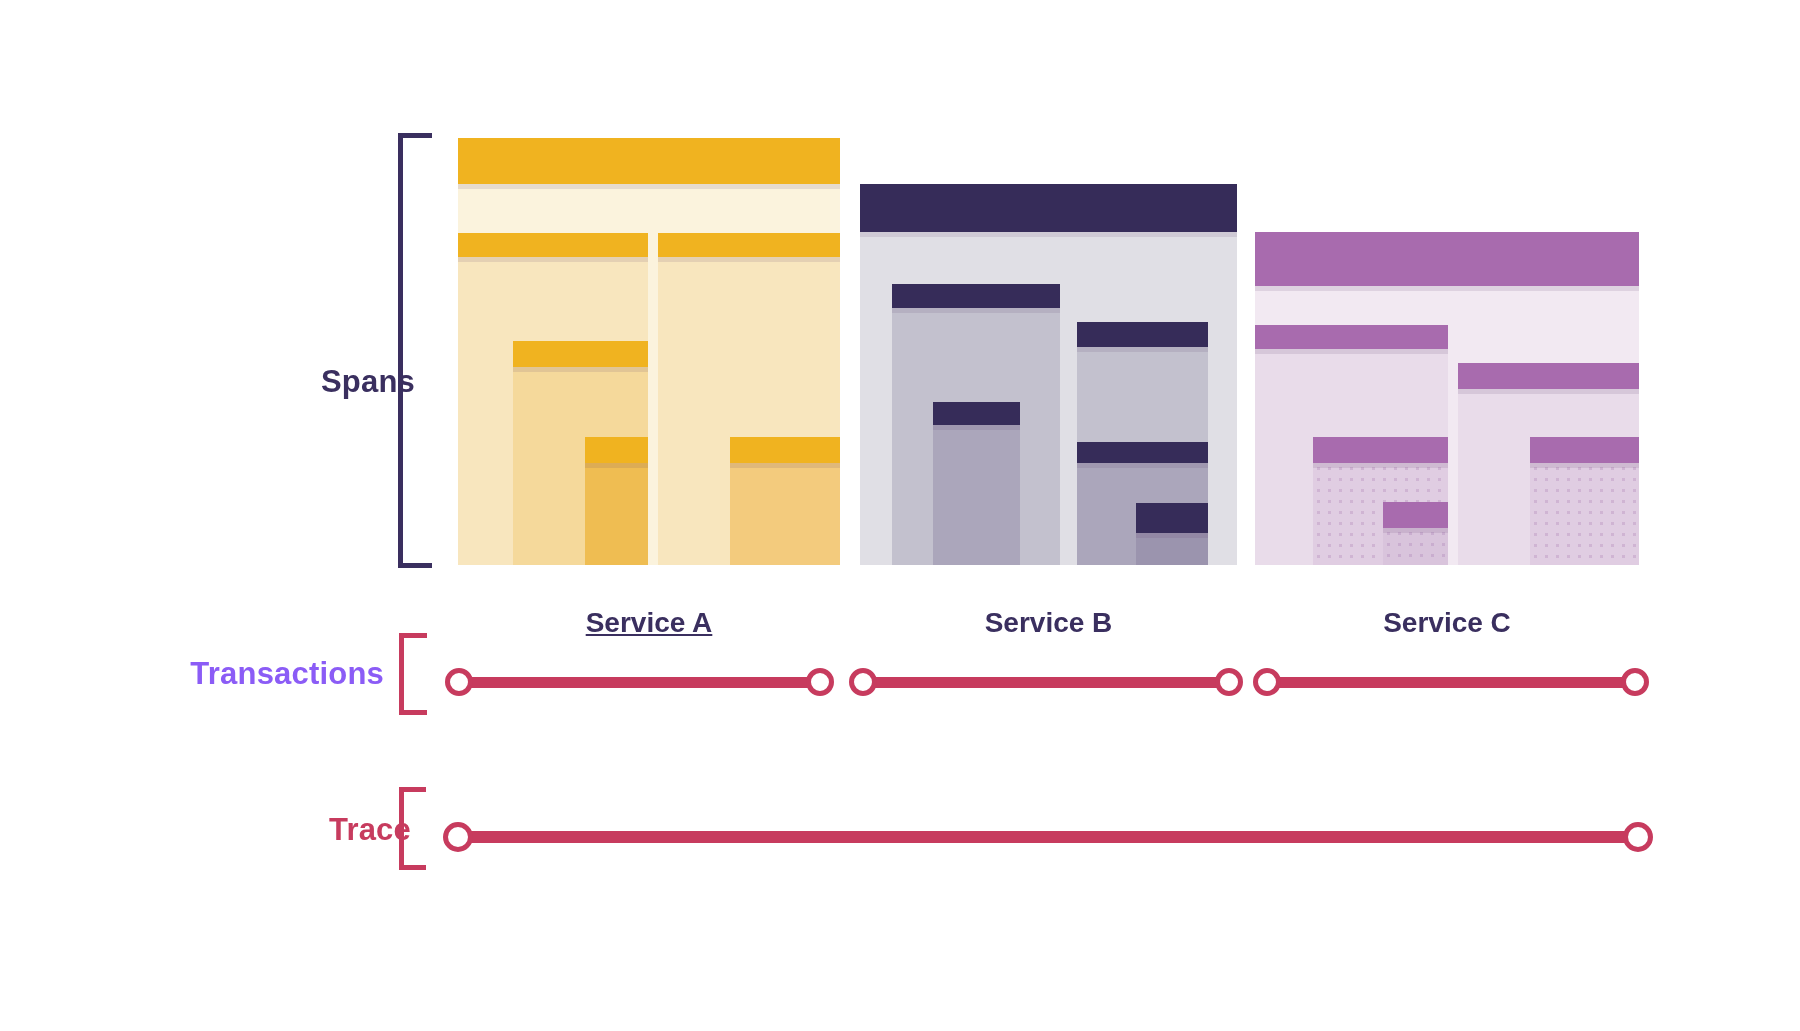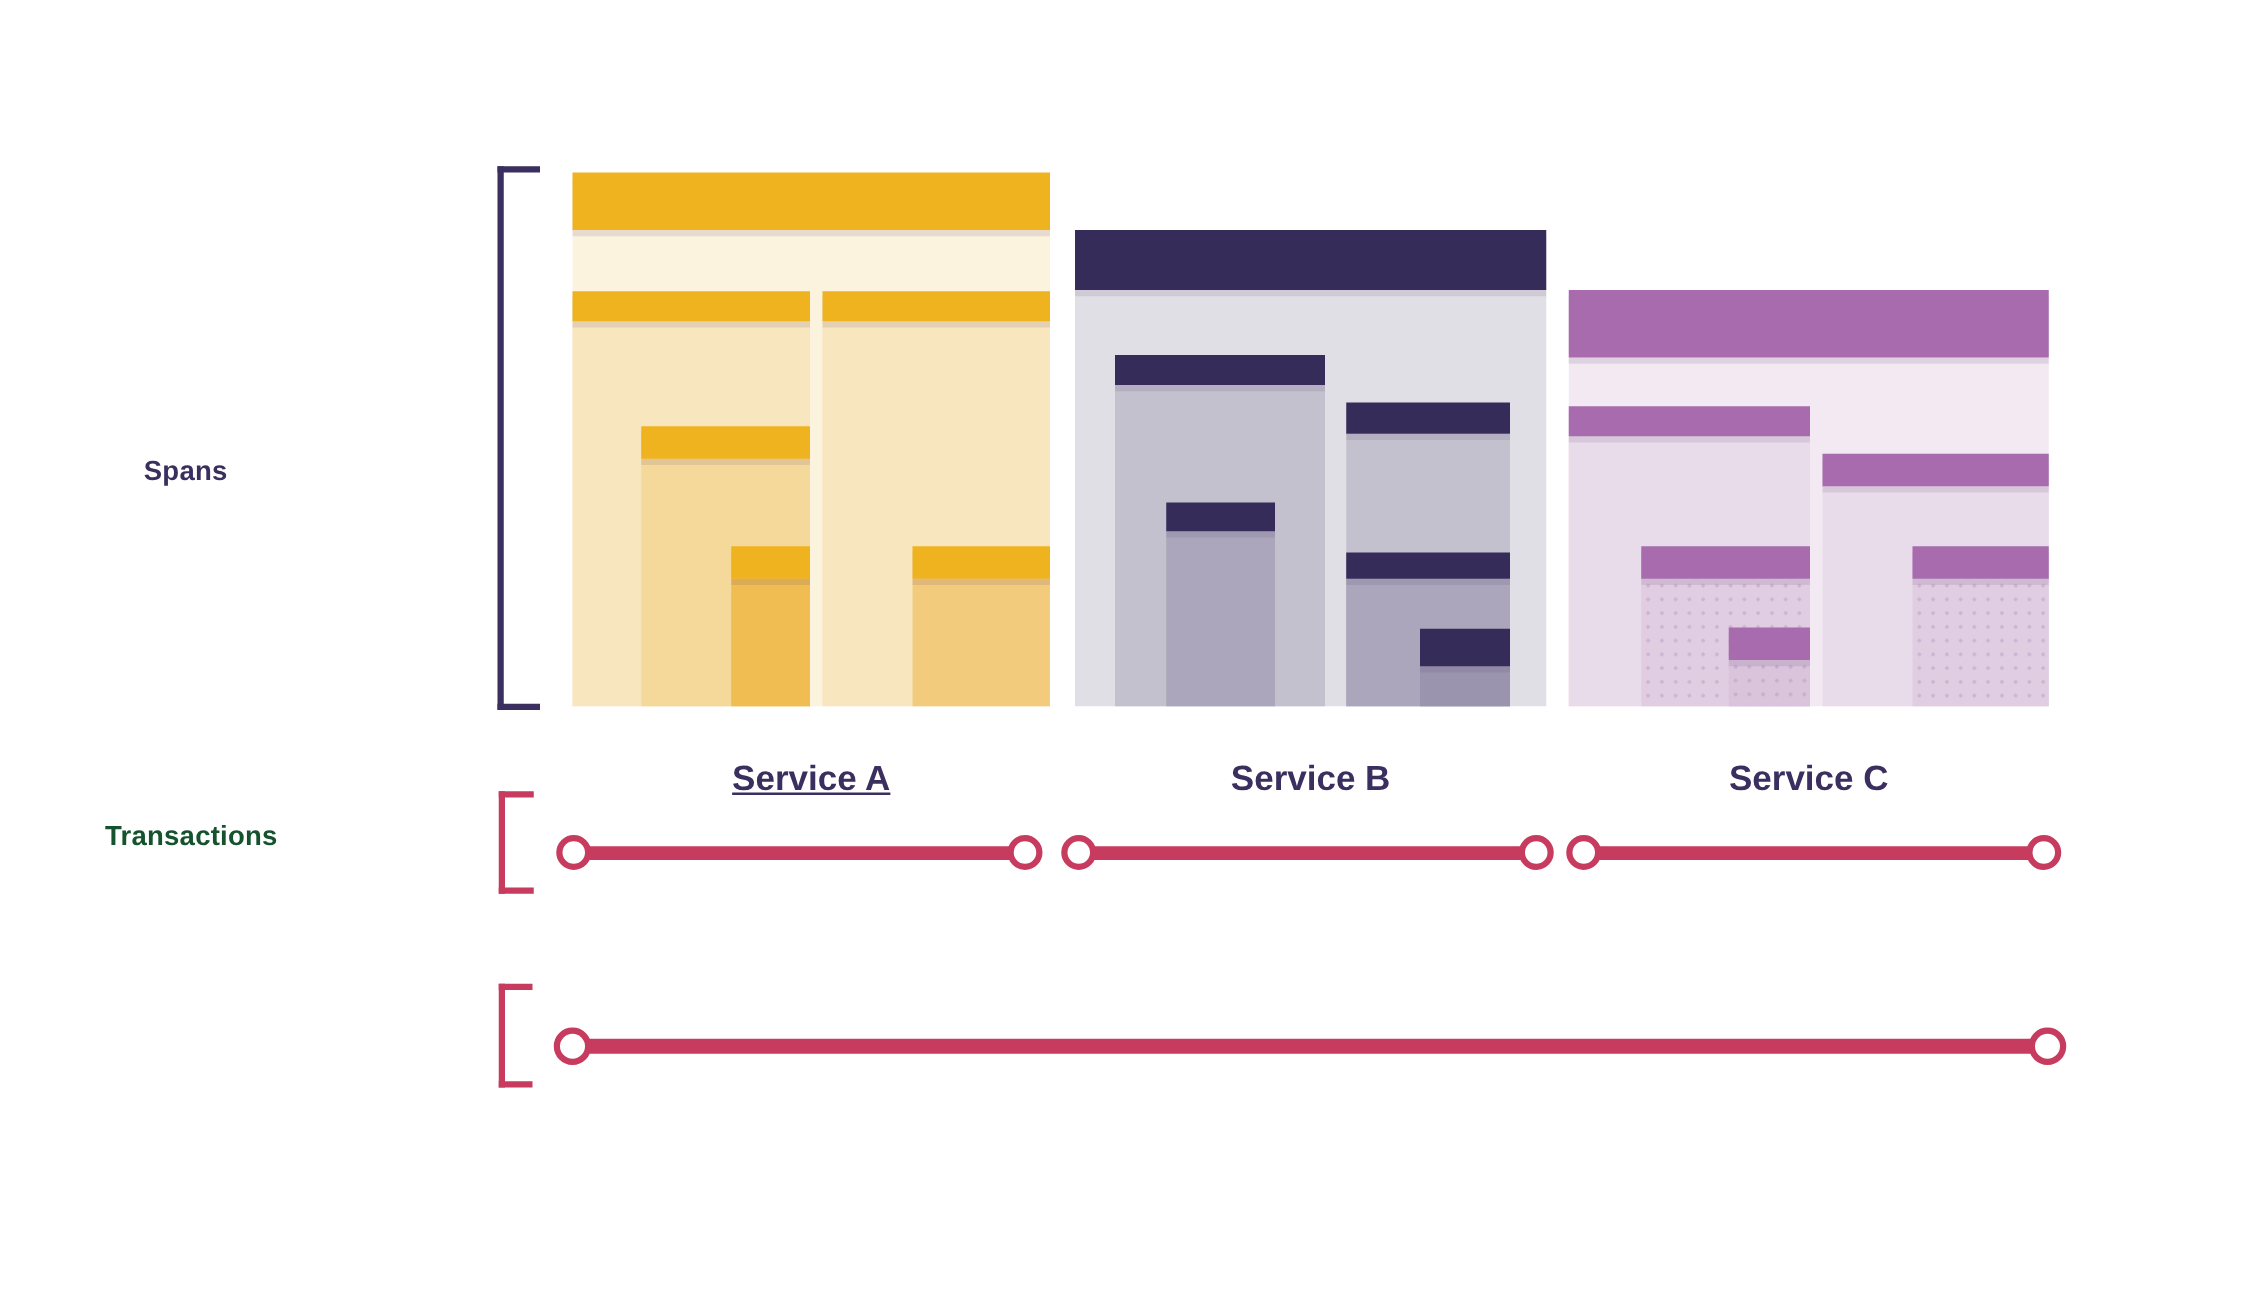--- a/index.html
+++ b/index.html
@@ -7,23 +7,23 @@
     position: relative;
     width: 1800px;
     height: 1031px;
     background: #ffffff;
     overflow: hidden;
     font-family: "Liberation Sans", sans-serif;
   }
   .row-label {
     position: absolute;
     font-weight: 700;
-    font-size: 22px;
+    font-size: 31px;
     letter-spacing: 0.2px;
-    text-align: left;
+    text-align: right;
     white-space: nowrap;
   }
   .bracket { position: absolute; box-sizing: border-box; }
   .bracket.navy {
     border-left: 5px solid #3A2F5F;
     border-top: 5px solid #3A2F5F;
     border-bottom: 5px solid #3A2F5F;
   }
   .bracket.red {
     border-left: 5px solid #C73B5E;
@@ -55,22 +55,23 @@
     box-sizing: border-box;
   }
 </style>
 </head>
 <body>
 
 <div id="stage">
 
   <div class="row-label" style="left:115px; top:364px; width:300px; color:#3A2F5F;">Spans</div>
 
-  <div class="row-label" style="left:84px; top:656px; width:300px; color:#14532d;">Transactions</div>
+  <div class="row-label" style="left:84px; top:656px; width:300px; color:#8b5cf6;">Transactions</div>
 
+  <div class="row-label" style="left:111px; top:812px; width:300px; color:#C73B5E;">Trace</div>
 
   <div class="bracket navy" style="left:398px; top:133px; width:34px; height:435px;"></div>
 
   <div class="bracket red" style="left:399px; top:633px; width:28px; height:82px;"></div>
 
   <div class="bracket red" style="left:399px; top:787px; width:27px; height:83px;"></div>
 
   <div id="blocks">
       <div class="service-block" style="left: 458px; top: 138px; width: 382px; height: 427px;">
         <div class="rect" style="left: 0px; top: 46px; width: 382px; height: 381px; background-color: rgb(251, 243, 221);"></div>

